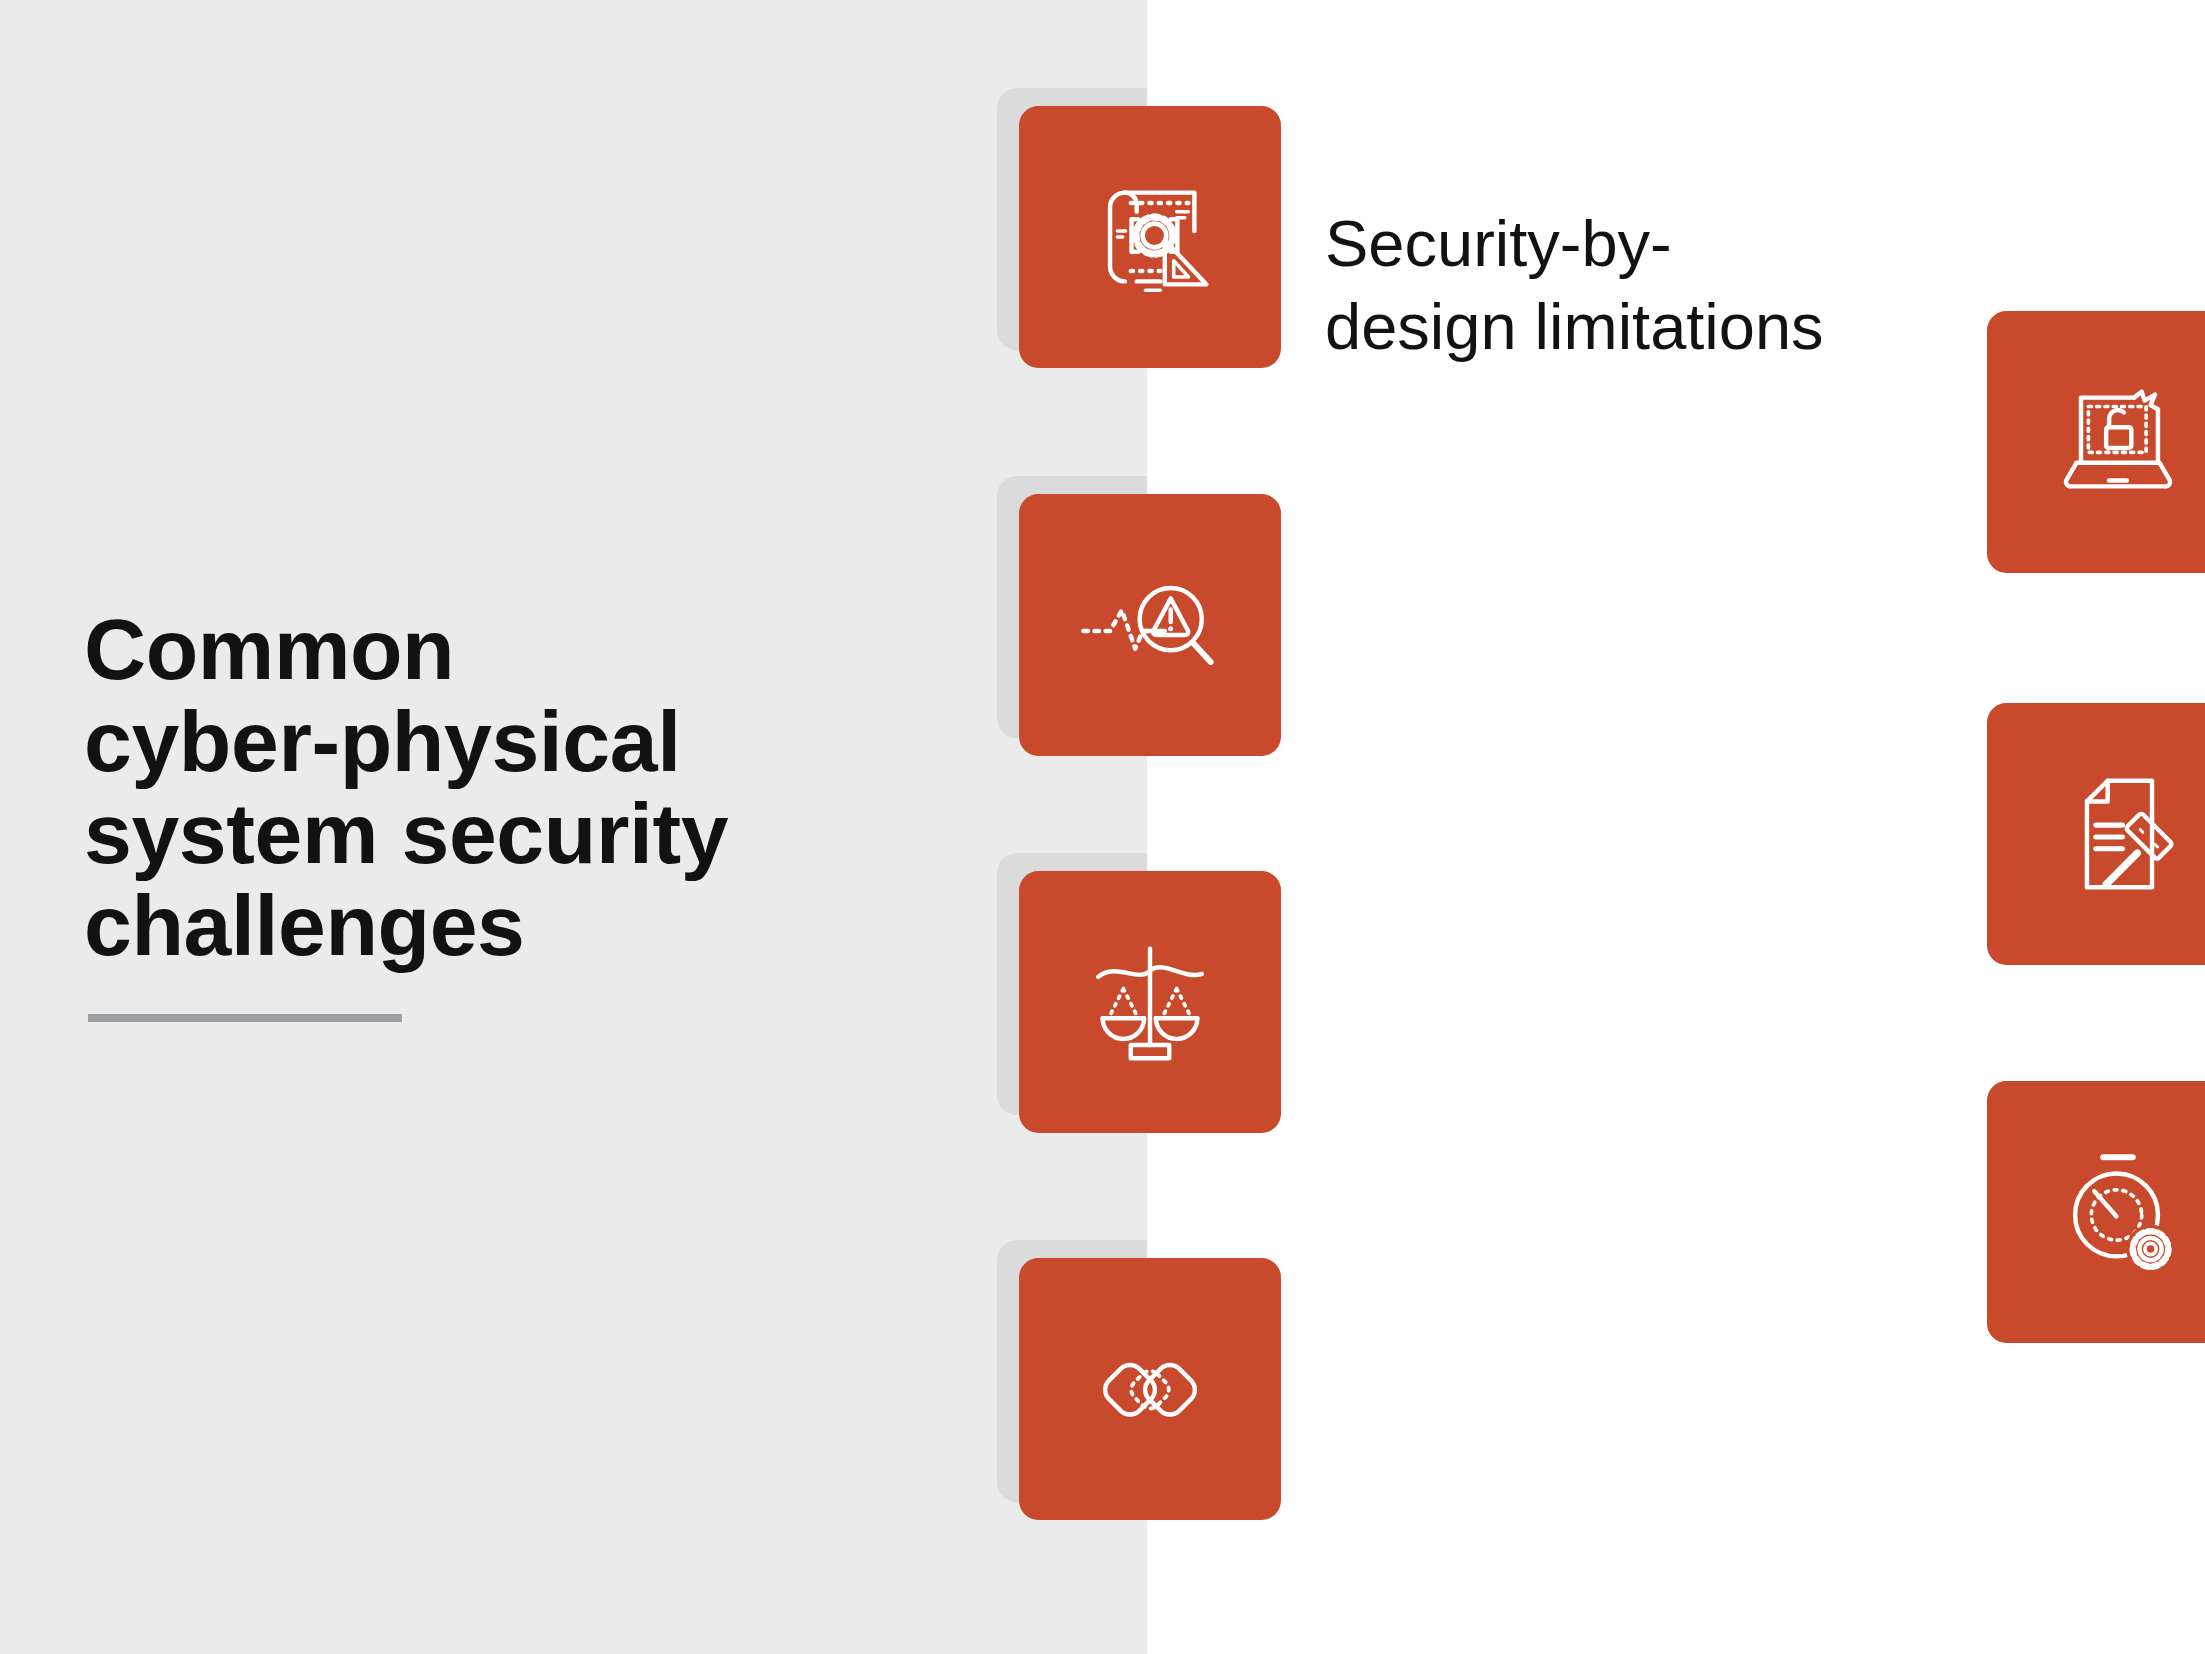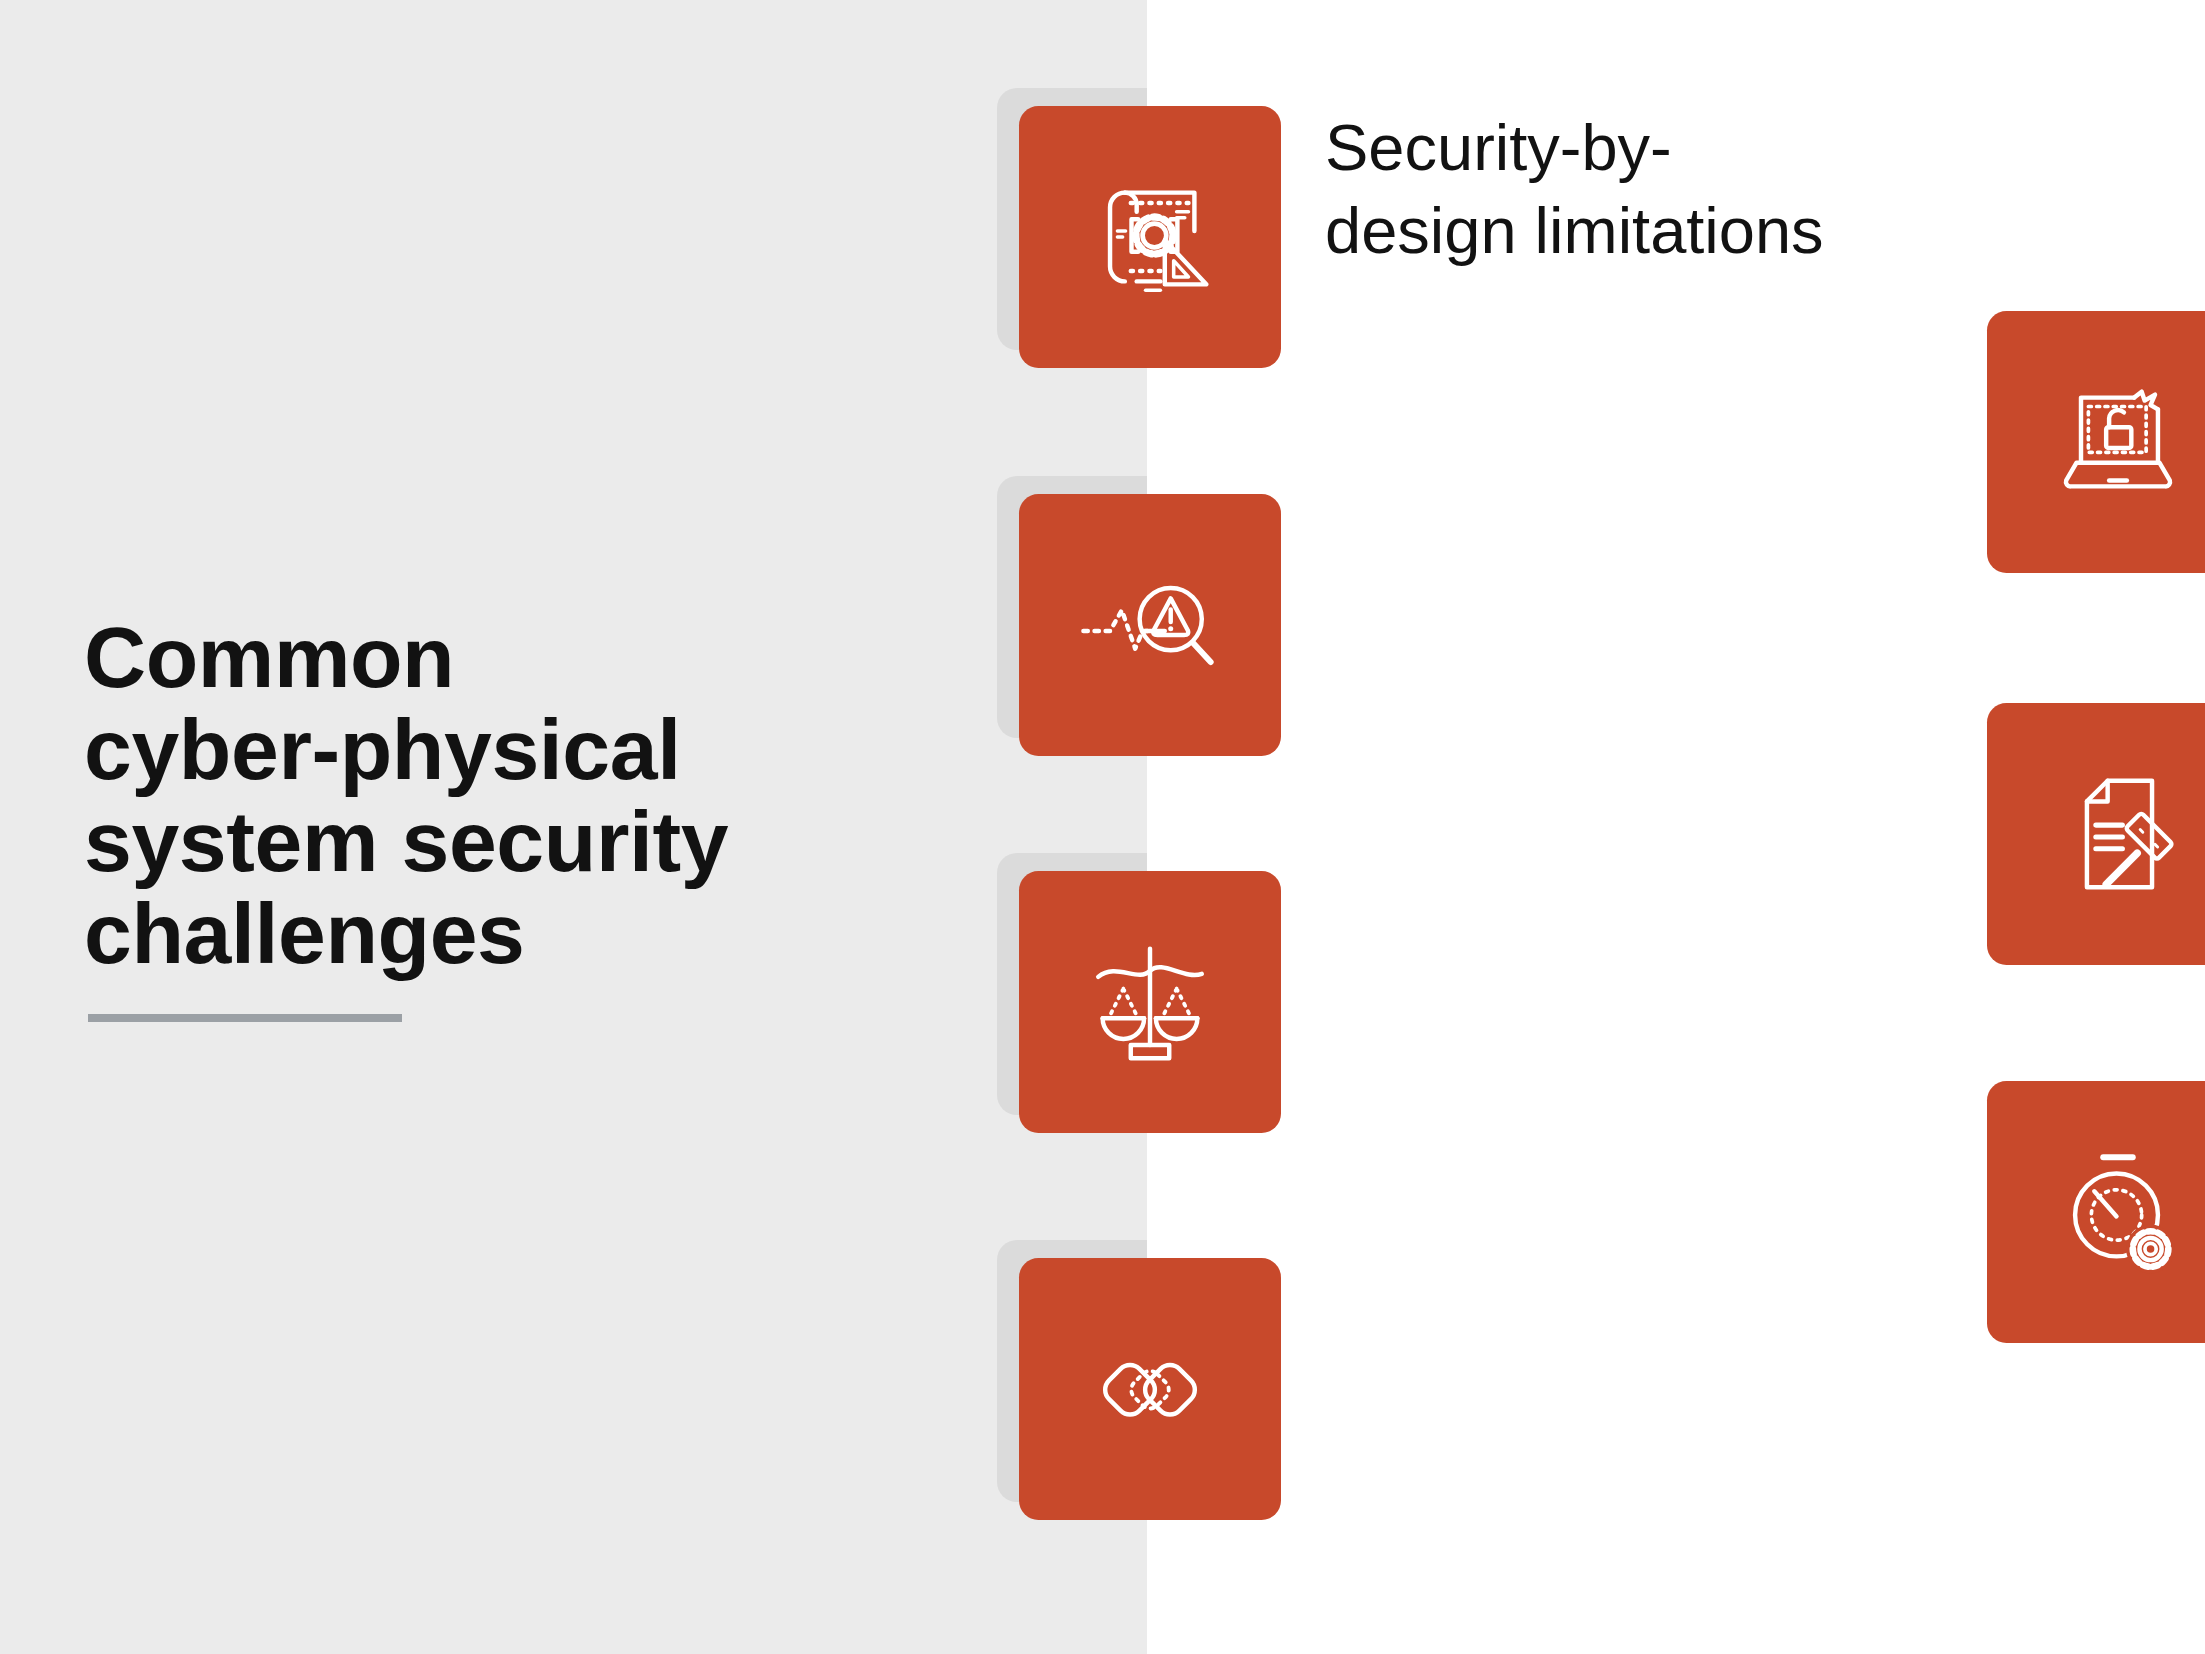--- a/index.html
+++ b/index.html
@@ -13,35 +13,35 @@
     position:absolute;left:0;top:0;width:1147px;height:1654px;
     background:var(--panel,#EBEBEB);overflow:hidden;
   }
   .tile-shadow{
     position:absolute;width:262px;height:262px;border-radius:20px;
     background:var(--tile-shadow,#DBDBDB);
   }
   .page-title{
     position:absolute;left:84px;top:603px;width:970px;
     font-size:86px;line-height:1.07;font-weight:700;letter-spacing:-0.4px;
-    color:var(--text,#111);white-space:pre-line;margin-top:8px;
+    color:var(--text,#111);white-space:pre-line;
   }
   .title-underline{
     position:absolute;left:88px;top:1014px;width:314px;height:7.5px;
     background:var(--underline,#9BA0A5);
   }
   .tile{
     position:absolute;width:262px;height:262px;border-radius:19.4px;
     background:var(--accent,#C8492B);
     display:flex;align-items:center;justify-content:center;
   }
   .tile svg{width:148px;height:148px;display:block;}
   .challenge-label{
     position:absolute;height:262px;width:750px;
-    display:flex;align-items:flex-start;
+    display:flex;align-items:flex-end;
     font-size:65px;line-height:1.28;color:var(--text,#111);
     white-space:pre-line;letter-spacing:0;
   }
   .icon-stroke{fill:none;stroke:#fff;stroke-width:3;stroke-linecap:round;stroke-linejoin:round;}
 </style>
 </head>
 <body>
 
 <div class="stage">
 

